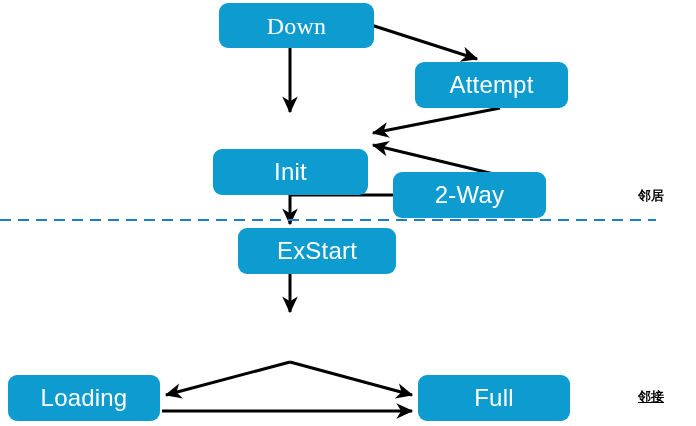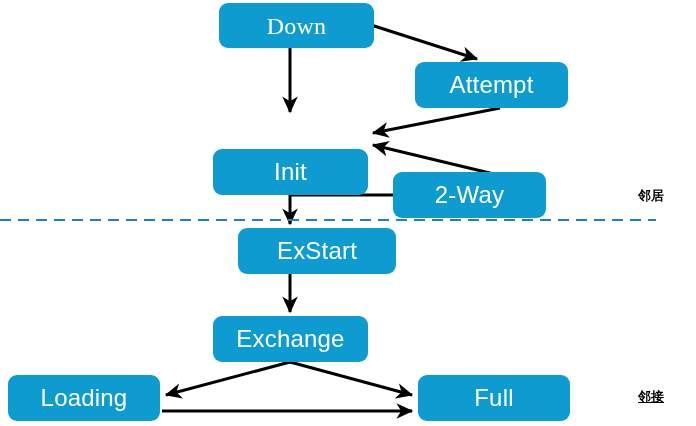--- a/index.html
+++ b/index.html
@@ -108,23 +108,20 @@
   </div>
 
   <div class="node" style="left:393px; top:172px; width:153px; height:46px;text-align:right;">
     <span>2-Way</span>
   </div>
 
   <div class="node" style="left:213px; top:228px; width:158px; height:46px;margin-left:25px;">
     <span>ExStart</span>
   </div>
 
-  <div class="node" style="left:213px; top:316px; width:155px; height:46px;">
-    <span>Exchange</span>
-  </div>
 
   <div class="node" style="left:418px; top:375px; width:152px; height:46px;">
     <span>Full</span>
   </div>
 
   <div class="node" style="left:8px; top:375px; width:152px; height:46px;">
     <span>Loading</span>
   </div>
 
   <div class="zone-label" style="left:638px; top:189px;">邻居</div>

